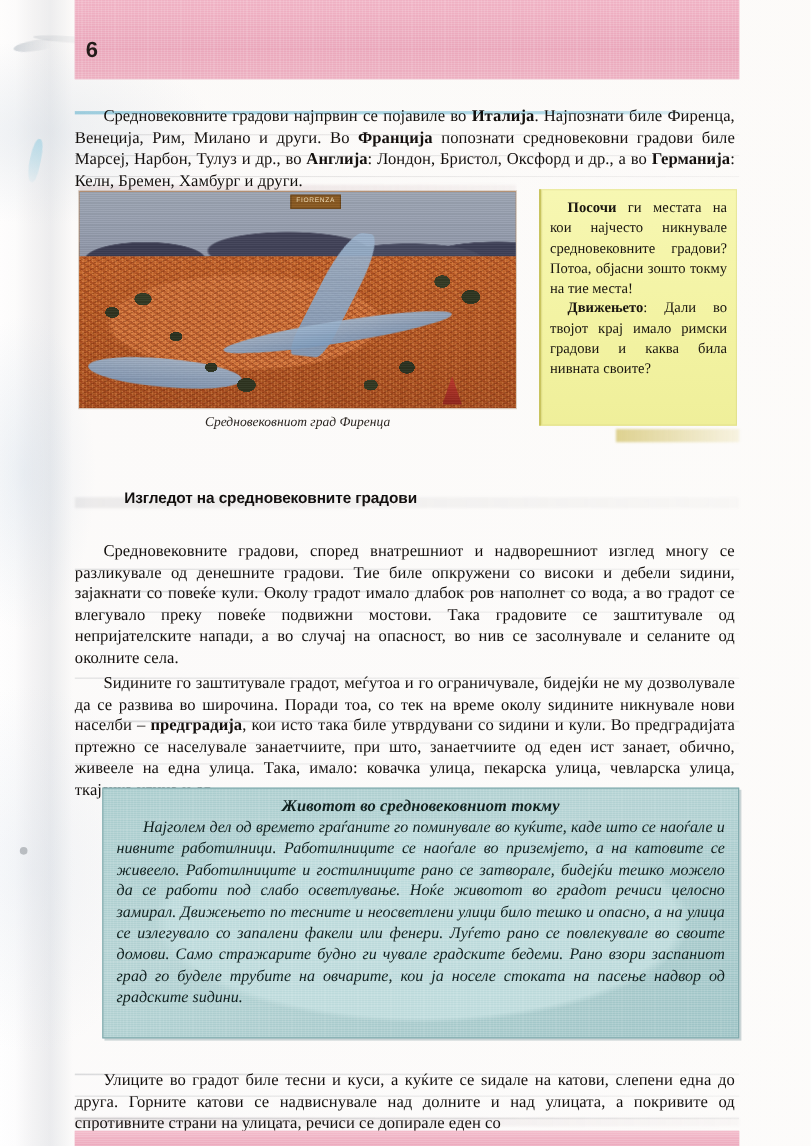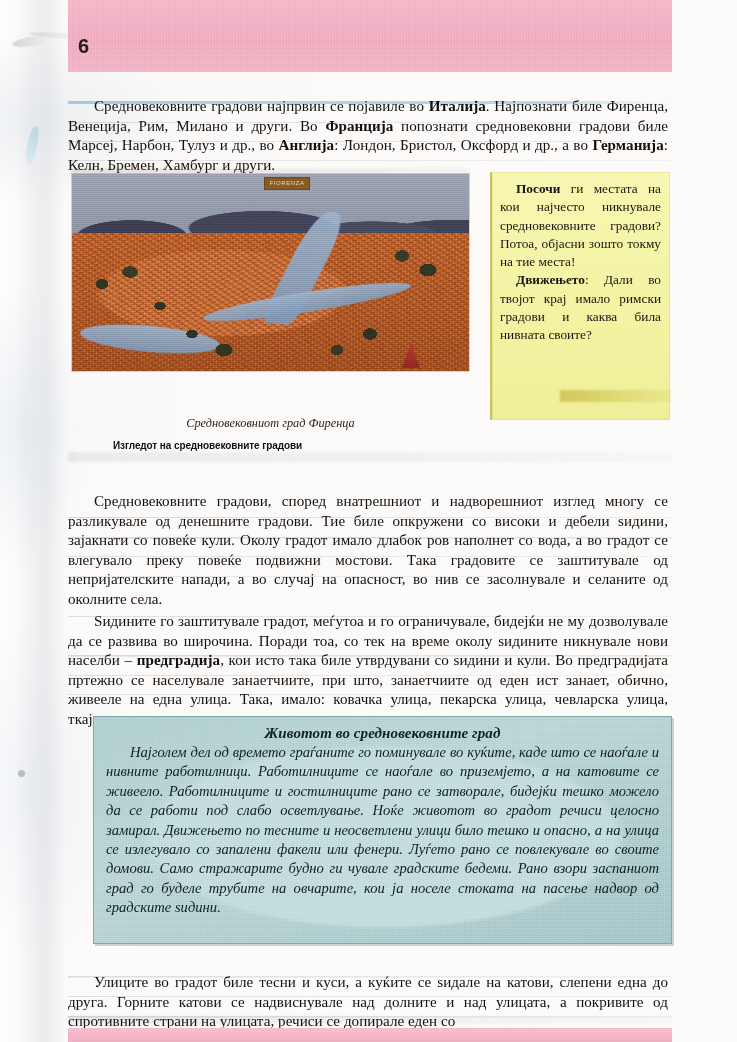--- a/index.html
+++ b/index.html
@@ -179,21 +179,21 @@
     background-position: 0 16px, 0 36px, 0 56px;
     mix-blend-mode: multiply;
   }
 
   
   .section-heading {
     position: absolute;
     left: 113px; top: 432px;
     font-family: "Liberation Sans", sans-serif;
     font-weight: bold;
-    font-size: 10px;
+    font-size: 14px;
     letter-spacing: -.1px;
     color: #13100f;
   }
 
   
   .figure {
     position: absolute;
     left: 72px; top: 174px;
     width: 397px; height: 197px;
     overflow: hidden;
@@ -287,28 +287,27 @@
   }
 
   .fig-caption {
     position: absolute;
     left: 72px; top: 376px;
     width: 397px;
     text-align: center;
     font-size: 12.3px;
     font-style: italic;
     color: #2a2420;
-    margin-top: 40px;
   }
 
   
   .note-box {
     position: absolute;
     left: 490px; top: 172px;
-    width: 180px; height: 248px;
+    width: 180px; height: 215px;
     background-color: #f5f5ac;
     background-image:
       linear-gradient(180deg, #f7f7b2 0%, #f3f3a3 55%, #efef9a 100%),
       repeating-linear-gradient(0deg, rgba(255,255,255,.16) 0 1px, rgba(0,0,0,0) 1px 3px);
     border-left: 2px solid #c9c45f;
     box-shadow: inset 0 0 0 1px rgba(200,195,110,.30);
     padding: 8px 9px 6px 8px;
     box-sizing: border-box;
     font-size: 13.3px;
     line-height: 18.3px;
@@ -423,21 +422,21 @@
 
   <h2 class="section-heading">Изгледот на средновековните градови</h2>
 
   <p class="para para-a"><span class="ind"></span><span>Средновековните градови, според внатрешниот и надворешниот изглед многу се разликувале од денешните градови. Тие биле опкружени со високи и дебели sидини, зајакнати со повеќе кули. Околу градот имало длабок ров наполнет со вода, а во градот се влегувало преку повеќе подвижни мостови. Така градовите се заштитувале од непријателските напади, а во случај на опасност, во нив се засолнувале и селаните од околните села.</span></p>
   <div class="ghost-lines gl-a"></div>
 
   <p class="para para-b"><span class="ind"></span><span>Sидините го заштитувале градот, меѓутоа и го ограничувале, бидејќи не му дозволувале да се развива во широчина. Поради тоа, со тек на време околу sидините никнувале нови населби – </span><b>предградија</b><span>, кои исто така биле утврдувани со sидини и кули. Во предградијата пртежно се населувале занаетчиите, при што, занаетчиите од еден ист занает, обично, живееле на една улица. Така, имало: ковачка улица, пекарска улица, чевларска улица, ткајачка улица и сл.</span></p>
   <div class="ghost-lines gl-b"></div>
 
   <div class="feature-box">
-    <div class="feature-title">Животот во средновековните град</div>
+    <div class="feature-title">Животот во средновековниот токму</div>
     <div class="feature-body"><span class="ind"></span><span>Најголем дел од времето граѓаните го поминувале во куќите, каде што се наоѓале и нивните работилници. Работилниците се наоѓале во приземјето, а на катовите се живеело. Работилниците и гостилниците рано се затворале, бидејќи тешко можело да се работи под слабо осветлување. Ноќе животот во градот речиси целосно замирал. Движењето по тесните и неосветлени улици било тешко и опасно, а на улица се излегувало со запалени факели или фенери. Луѓето рано се повлекувале во своите домови. Само стражарите будно ги чувале градските бедеми. Рано взори заспаниот град го буделе трубите на овчарите, кои ја носеле стоката на пасење надвор од градските sидини.</span></div>
   </div>
 
   <p class="para para-c"><span class="ind"></span><span>Улиците во градот биле тесни и куси, а куќите се sидале на катови, слепени една до друга. Горните катови се надвиснувале над долните и над улицата, а покривите од спротивните страни на улицата, речиси се допирале еден со</span></p>
   <div class="ghost-lines gl-c"></div>
 
   <div class="smudge sm-bottom"></div>
 
   <div class="footer-band"></div>
 

